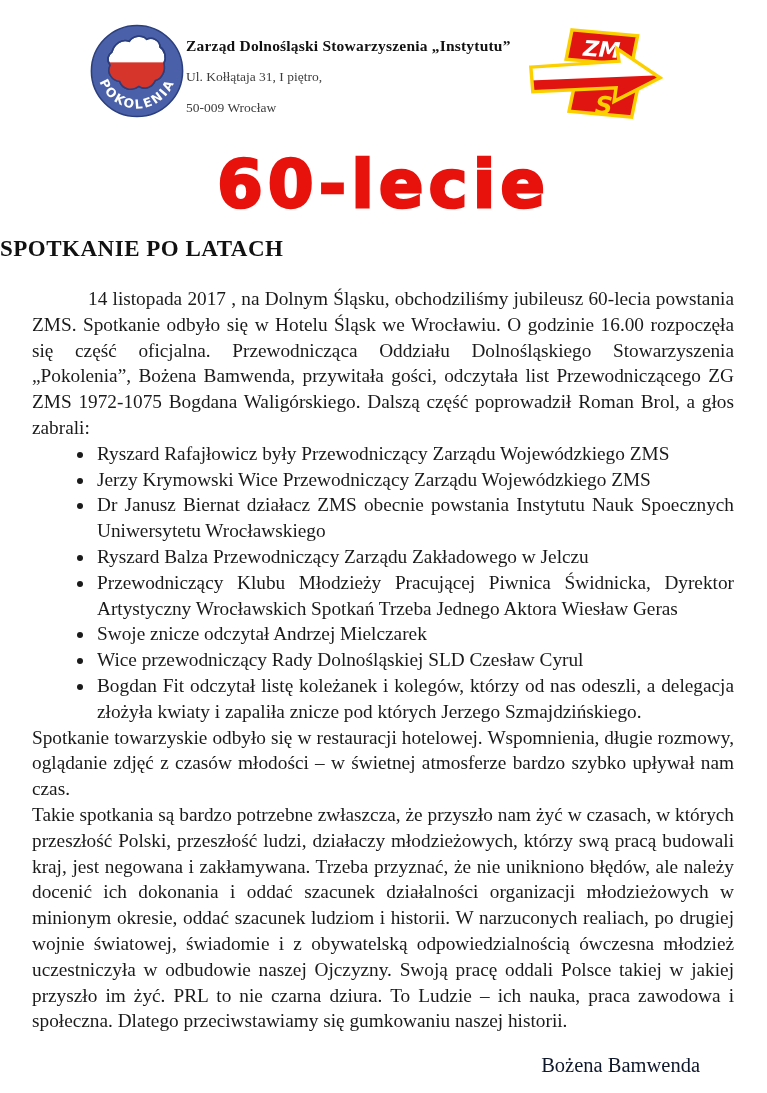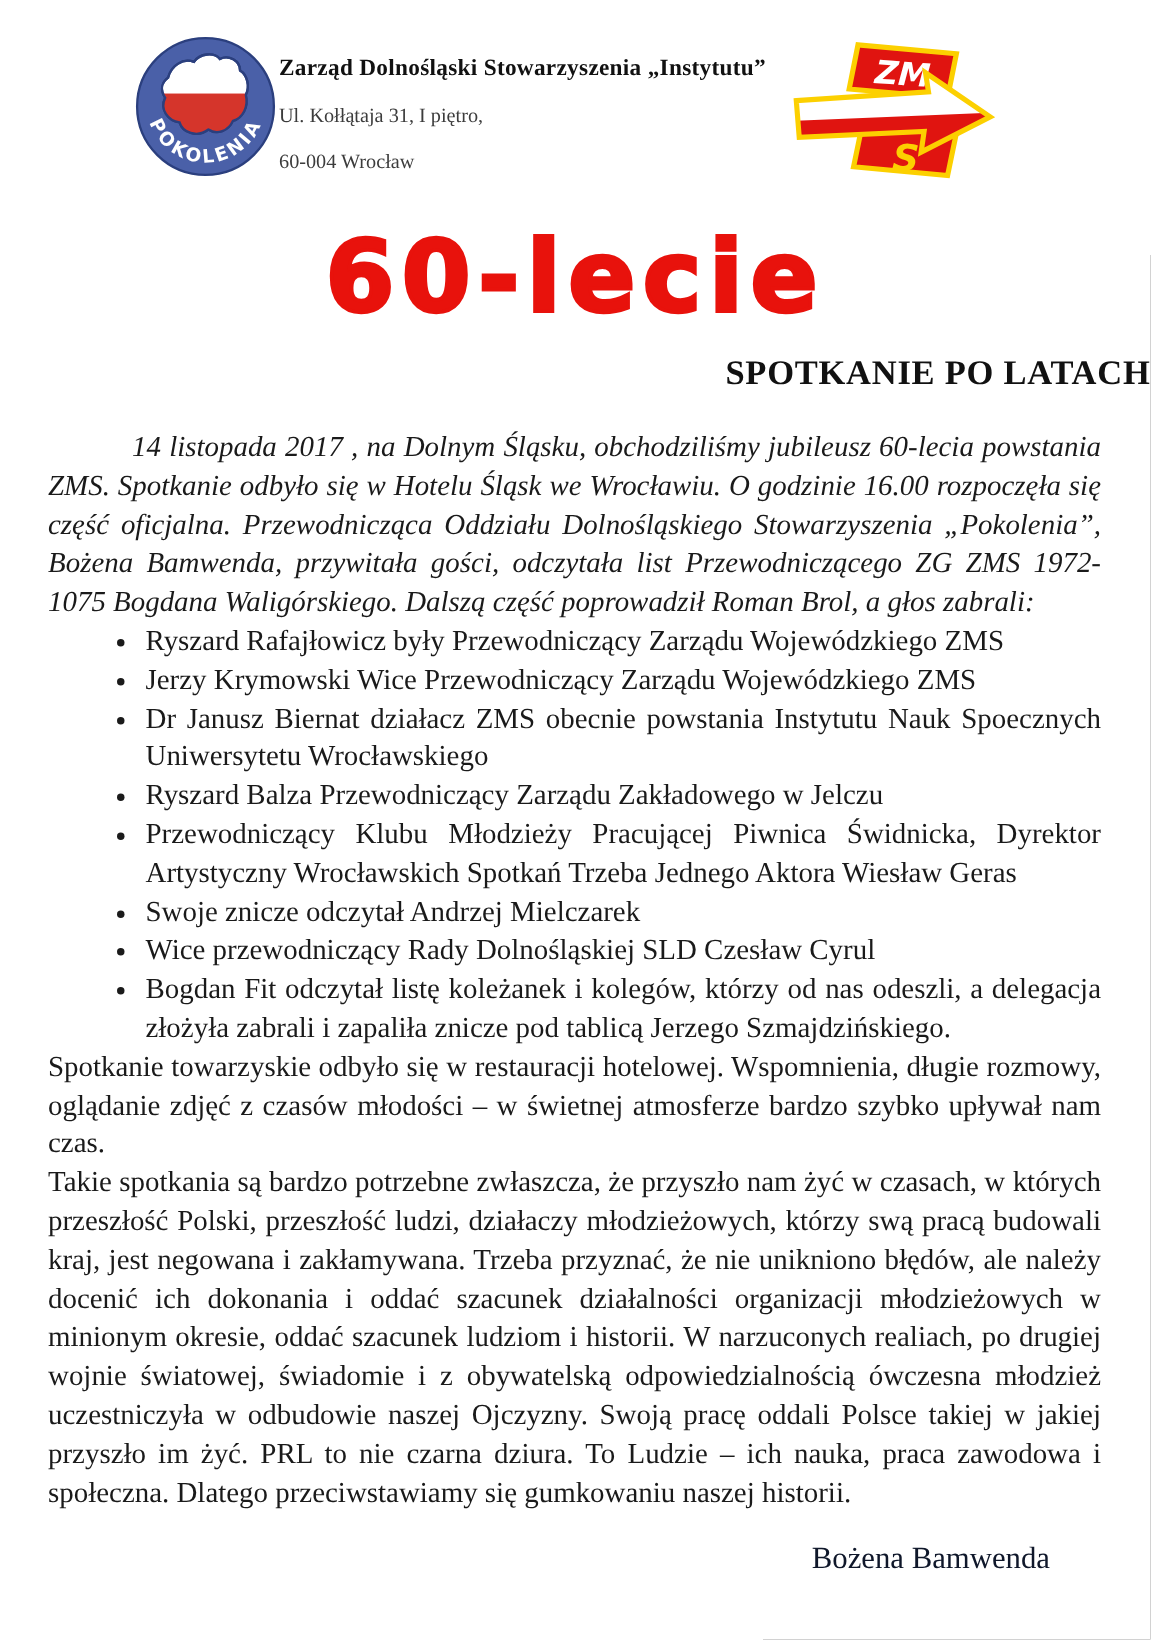--- a/index.html
+++ b/index.html
@@ -25,33 +25,33 @@
   .doc-title {
     margin:0; text-align:center;
     font-family:"DejaVu Sans", sans-serif;
     font-weight:bold;
     font-size:66px; line-height:1.0;
     letter-spacing:5px;
     color:#e8120c;
     -webkit-text-stroke:2.5px #e8120c;
   }
   .doc-subtitle {
-    margin:18px 0 0 0; text-align:right;
+    margin:18px 0 0 0; text-align:left;
     font-weight:bold; font-size:23px; color:#111;
     letter-spacing:.5px;
   }
 
   
   .body-text {
     margin:24px 33px 0 32px;
     font-size:19.3px; line-height:25.8px;
     text-align:justify;
   }
   .body-text p { margin:0; }
-  p.indented { text-indent:56px;font-style:italic; }
+  p.indented { text-indent:56px; }
   ul.speakers { margin:0; padding:0 0 0 63px; }
   ul.speakers li { text-align:justify; margin:0; padding:0 0 0 2px; }
 
   .signature {
     margin:20px 67px 0 0;
     text-align:right;
     font-size:20.5px; color:#0f172a;
   }
 </style>
 </head>
@@ -73,21 +73,21 @@
       <path d="M24,30 C26,22 34,16 42,19 C46,13 56,12 60,17 C66,14 74,18 74,25 C79,28 81,36 78,42 C80,50 76,58 69,60 C66,67 58,70 52,66 C44,72 34,68 32,61 C24,60 18,52 22,44 C18,38 20,33 24,30 Z" fill="none" stroke="#2b3f7e" stroke-width="1.6"></path>
       <text font-family="DejaVu Sans, sans-serif" font-size="13" font-weight="bold" fill="#ffffff" letter-spacing="2">
         <textPath href="#plArc" startOffset="50%" text-anchor="middle">POKOLENIA</textPath>
       </text>
     </svg>
   </div>
 
   <div class="org-block">
     <div class="org-name">Zarząd Dolnośląski Stowarzyszenia „Instytutu”</div>
     <div class="org-addr">Ul. Kołłątaja 31,  I piętro,</div>
-    <div class="org-addr">60-004 Wrocław</div>
+    <div class="org-addr">50-009 Wrocław</div>
   </div>
 
   <div class="logo-zms">
     <svg viewBox="0 0 145 96" width="142" height="94">
       <defs>
         <clipPath id="arrowClip">
           <path d="M7,42 L97,36 L95,23 L139,53 L92,77 L94,63 L9,67 Z"></path>
         </clipPath>
       </defs>
 
@@ -112,21 +112,21 @@
     <div class="body-text">
       <p class="indented">14 listopada 2017 , na Dolnym Śląsku, obchodziliśmy jubileusz 60-lecia powstania ZMS. Spotkanie odbyło się w Hotelu Śląsk we Wrocławiu. O godzinie 16.00 rozpoczęła się część oficjalna. Przewodnicząca Oddziału Dolnośląskiego Stowarzyszenia „Pokolenia”, Bożena Bamwenda, przywitała gości, odczytała list Przewodniczącego ZG ZMS 1972-1075 Bogdana Waligórskiego. Dalszą część poprowadził Roman Brol, a  głos zabrali:</p>
       <ul class="speakers">
         <li>Ryszard Rafajłowicz były Przewodniczący Zarządu Wojewódzkiego ZMS</li>
         <li>Jerzy Krymowski Wice Przewodniczący Zarządu Wojewódzkiego ZMS</li>
         <li>Dr Janusz Biernat działacz ZMS obecnie powstania Instytutu Nauk Spoecznych Uniwersytetu Wrocławskiego</li>
         <li>Ryszard Balza Przewodniczący Zarządu Zakładowego w Jelczu</li>
         <li>Przewodniczący Klubu Młodzieży Pracującej Piwnica Świdnicka, Dyrektor Artystyczny Wrocławskich Spotkań Trzeba Jednego Aktora Wiesław Geras</li>
         <li>Swoje znicze odczytał Andrzej Mielczarek</li>
         <li>Wice przewodniczący Rady Dolnośląskiej SLD Czesław Cyrul</li>
-        <li>Bogdan Fit odczytał listę koleżanek i kolegów, którzy od nas odeszli, a delegacja złożyła zabrali i zapaliła znicze pod tablicą Jerzego Szmajdzińskiego.</li>
+        <li>Bogdan Fit odczytał listę koleżanek i kolegów, którzy od nas odeszli, a delegacja złożyła kwiaty i zapaliła znicze pod których Jerzego Szmajdzińskiego.</li>
       </ul>
       <p>Spotkanie towarzyskie odbyło się w restauracji hotelowej. Wspomnienia, długie rozmowy, oglądanie zdjęć z czasów młodości – w świetnej atmosferze bardzo szybko upływał nam czas.</p>
       <p>Takie spotkania są bardzo potrzebne zwłaszcza, że przyszło nam żyć w czasach, w których przeszłość Polski, przeszłość ludzi, działaczy młodzieżowych, którzy swą pracą budowali kraj, jest negowana i zakłamywana. Trzeba przyznać, że nie unikniono błędów, ale należy docenić ich dokonania i oddać szacunek  działalności organizacji młodzieżowych w minionym okresie, oddać szacunek ludziom i historii. W narzuconych realiach, po drugiej wojnie światowej, świadomie i z obywatelską odpowiedzialnością ówczesna młodzież uczestniczyła w odbudowie naszej Ojczyzny. Swoją pracę oddali Polsce takiej w jakiej przyszło im żyć. PRL to nie czarna dziura. To Ludzie – ich nauka, praca zawodowa i społeczna. Dlatego przeciwstawiamy się gumkowaniu naszej historii.</p>
     </div>
 
     <div class="signature">Bożena Bamwenda</div>
   </div>
 
 </div>
 

